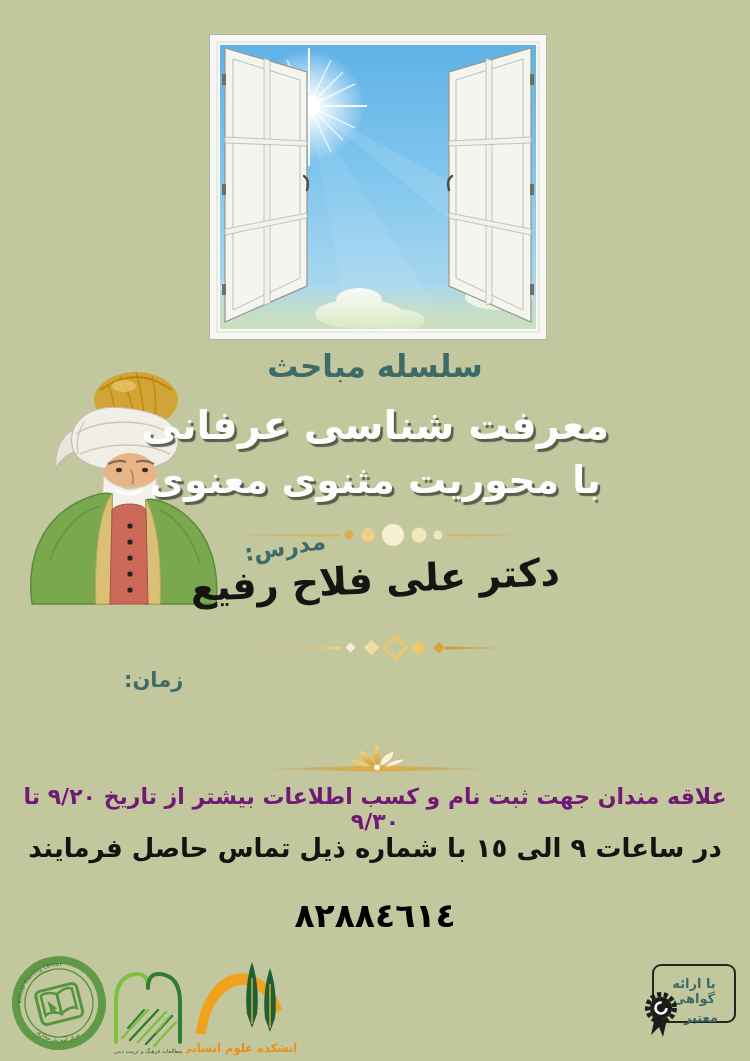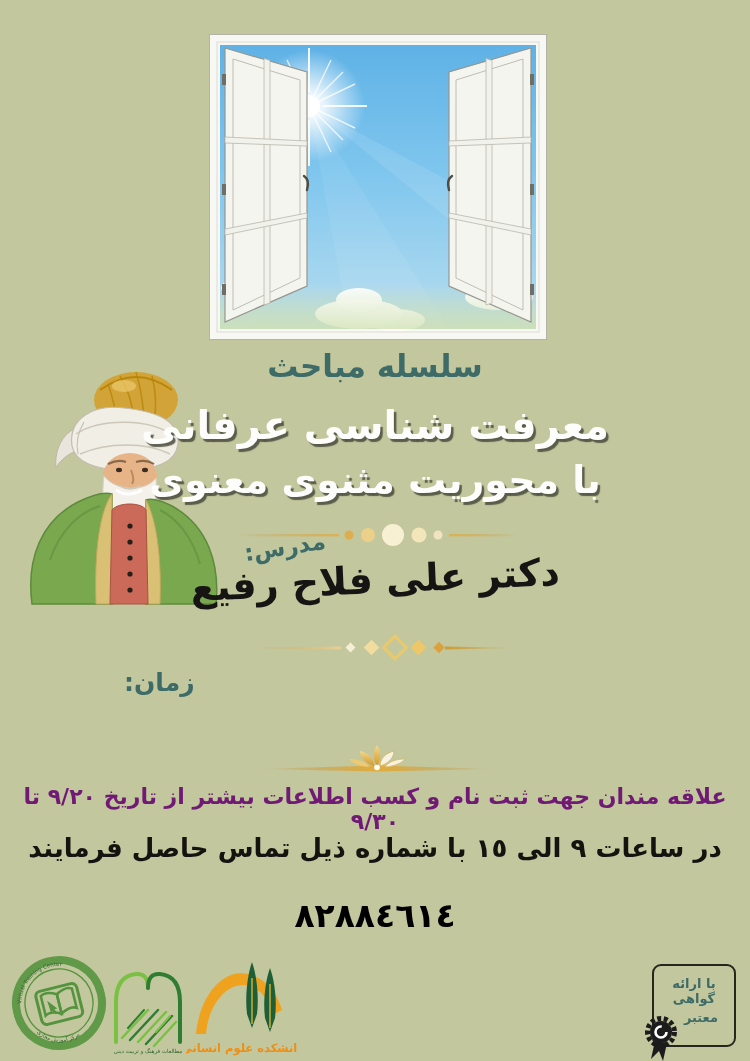--- a/index.html
+++ b/index.html
@@ -10,27 +10,27 @@
   .abs{position:absolute;}
   .fa{direction:rtl;unicode-bidi:plaintext;}
   .center-line{left:0;width:100%;text-align:center;}
   .teal{color:#3d6b68;}
   .series-title{top:348px;font-size:31px;font-weight:bold;letter-spacing:.5px;}
   .white-title{color:#fdfdfb;font-weight:bold;text-shadow:2.5px 3px 1px rgba(72,74,60,.85);}
   .title1{top:402px;font-size:40px;}
   .title2{top:458px;font-size:38px;}
   .instructor-label{left:244px;top:534px;font-size:23px;font-weight:bold;transform:rotate(-9deg);}
   .instructor-name{top:558px;font-size:38px;font-weight:bold;color:#171513;transform:rotate(-2.5deg);}
-  .time-label{left:124px;top:668px;font-size:25px;font-weight:bold;}
+  .time-label{left:124px;top:668px;font-size:21px;font-weight:bold;}
   .time-value{top:696px;font-size:29px;font-weight:bold;color:#171513;}
   .reg1{top:784px;font-size:22px;font-weight:bold;color:#701a75;}
   .reg2{top:833px;font-size:26px;font-weight:bold;color:#15130f;}
   .phone{top:896px;font-size:33px;font-weight:bold;color:#000000;letter-spacing:8px;}
   .badge{
-    left:652px;top:964px;width:84px;height:83px;border:2px solid #26261f;border-radius:9px;
+    left:652px;top:964px;width:84px;height:59px;border:2px solid #26261f;border-radius:9px;
     box-sizing:border-box;padding-top:10px;
   }
   .badge-line1{display:block;text-align:center;font-size:13px;font-weight:bold;}
   .badge-line2{display:block;text-align:right;padding-right:16px;font-size:13px;font-weight:bold;margin-top:4px;}
   .logo-caption-orange{fill:#ee8f15;font-weight:bold;font-size:11.5px;}
   .tinytext{fill:#31672f;font-size:5.5px;}
 </style>
 </head>
 <body>
 

